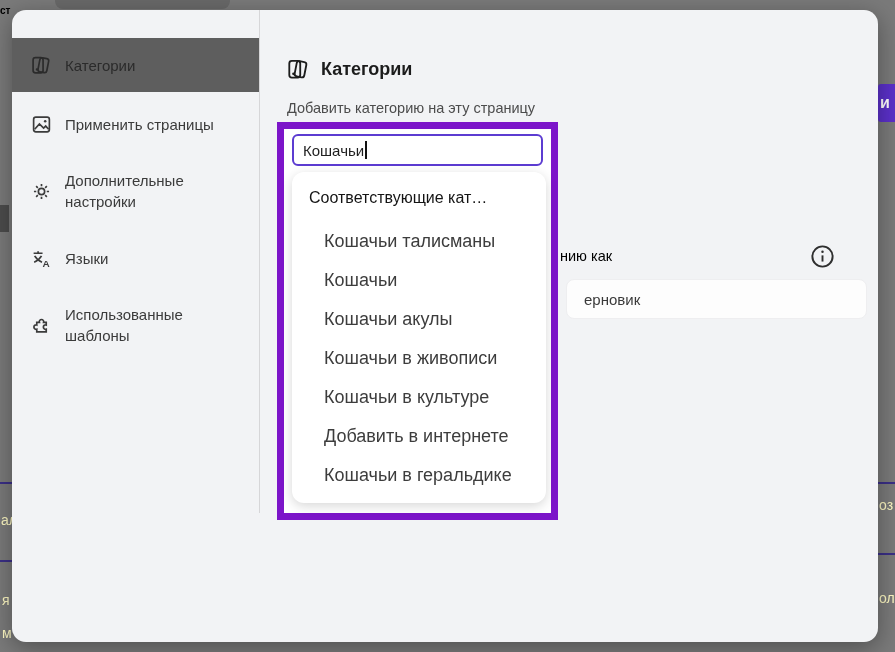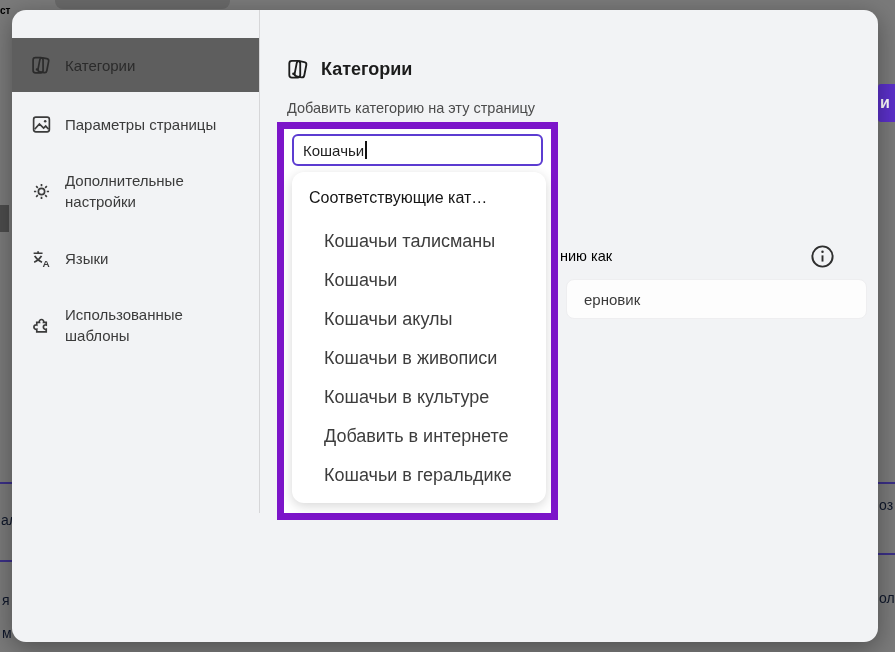--- a/index.html
+++ b/index.html
@@ -2,21 +2,21 @@
 <html><head>
 <meta charset="utf-8">
 <style>
   * { margin:0; padding:0; box-sizing:border-box; }
   body { background:#555; font-family:"Liberation Sans", sans-serif; }
   .stage {
     position:relative; width:895px; height:652px; overflow:hidden;
     background:#7a7a7a; font-family:"Liberation Sans", sans-serif;
   }
   
-  .frag { position:absolute; color:#0f172a; font-size:13px; line-height:1; }
+  .frag { position:absolute; color:#fef9c3; font-size:13px; line-height:1; }
   .frag-top-left { left:0; top:6px; color:#000000; font-weight:bold; font-size:10px; }
   .frag-top-pill { left:55px; top:0; width:175px; height:9px; background:#696969; border-radius:0 0 8px 8px; }
   .frag-left-rect { left:0; top:205px; width:9px; height:27px; background:#4c4c4c; }
   .frag-line { background:#3a2f86; height:2px; }
   .frag-lline1 { left:0; top:482px; width:12px; }
   .frag-lline2 { left:0; top:560px; width:12px; }
   .frag-rline1 { left:878px; top:482px; width:17px; }
   .frag-rline2 { left:878px; top:553px; width:17px; }
   .frag-left-mid  { left:1px; top:513px; font-size:14px; }
   .frag-left-low1 { left:2px; top:593px; font-size:14px; }
@@ -146,21 +146,21 @@
         </div>
 
         <div class="side-item h1">
           <span class="side-icon">
             <svg width="21" height="21" viewBox="0 0 20 20" fill="none" stroke="currentColor" stroke-width="1.6">
               <rect x="2.5" y="3" width="15" height="14" rx="2.2"></rect>
               <circle cx="13.5" cy="7" r="1.2" fill="currentColor" stroke="none"></circle>
               <path d="M3.5 14.5 L8 9.5 L12 13.5 L14 11.5 L16.8 14.5"></path>
             </svg>
           </span>
-          <span class="lbl">Параметры страницы</span>
+          <span class="lbl">Применить страницы</span>
         </div>
 
         <div class="side-item h2">
           <span class="side-icon">
             <svg width="21" height="21" viewBox="0 0 20 20" fill="none" stroke="currentColor" stroke-width="1.6">
               <circle cx="10" cy="10" r="3"></circle>
               <path d="M10 2.8 V5 M10 15 V17.2 M2.8 10 H5 M15 10 H17.2 M4.9 4.9 L6.5 6.5 M13.5 13.5 L15.1 15.1 M15.1 4.9 L13.5 6.5 M6.5 13.5 L4.9 15.1"></path>
             </svg>
           </span>
           <span class="lbl">Дополнительные настройки</span>

